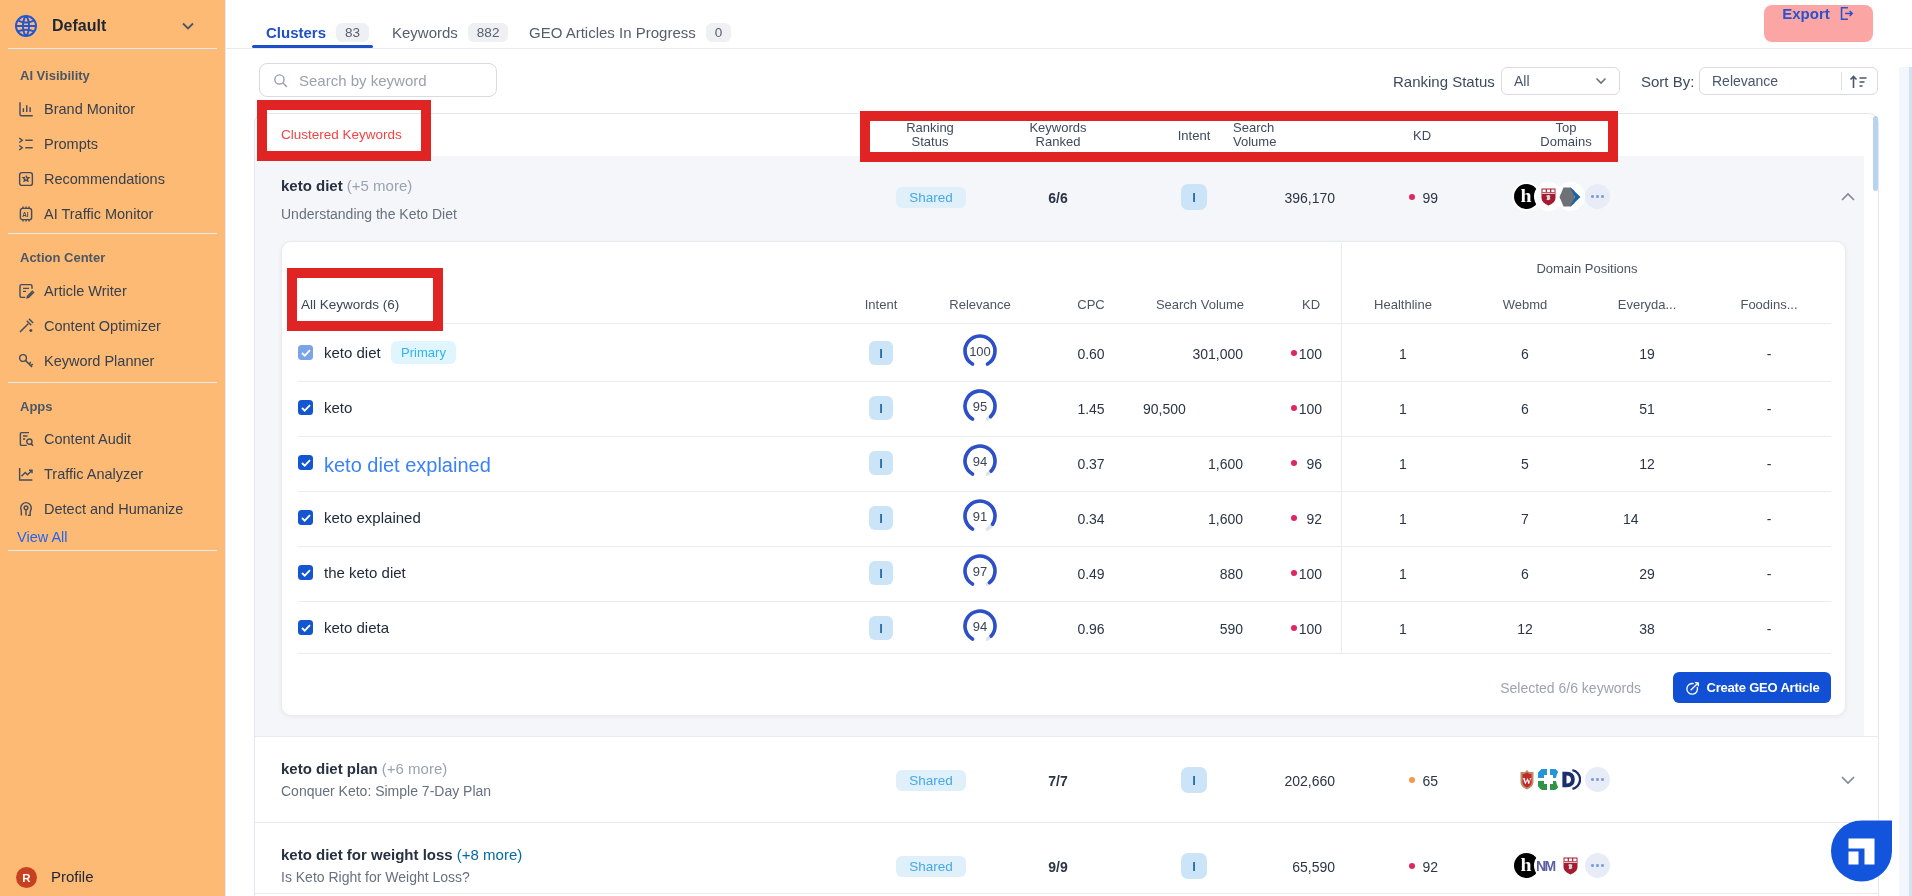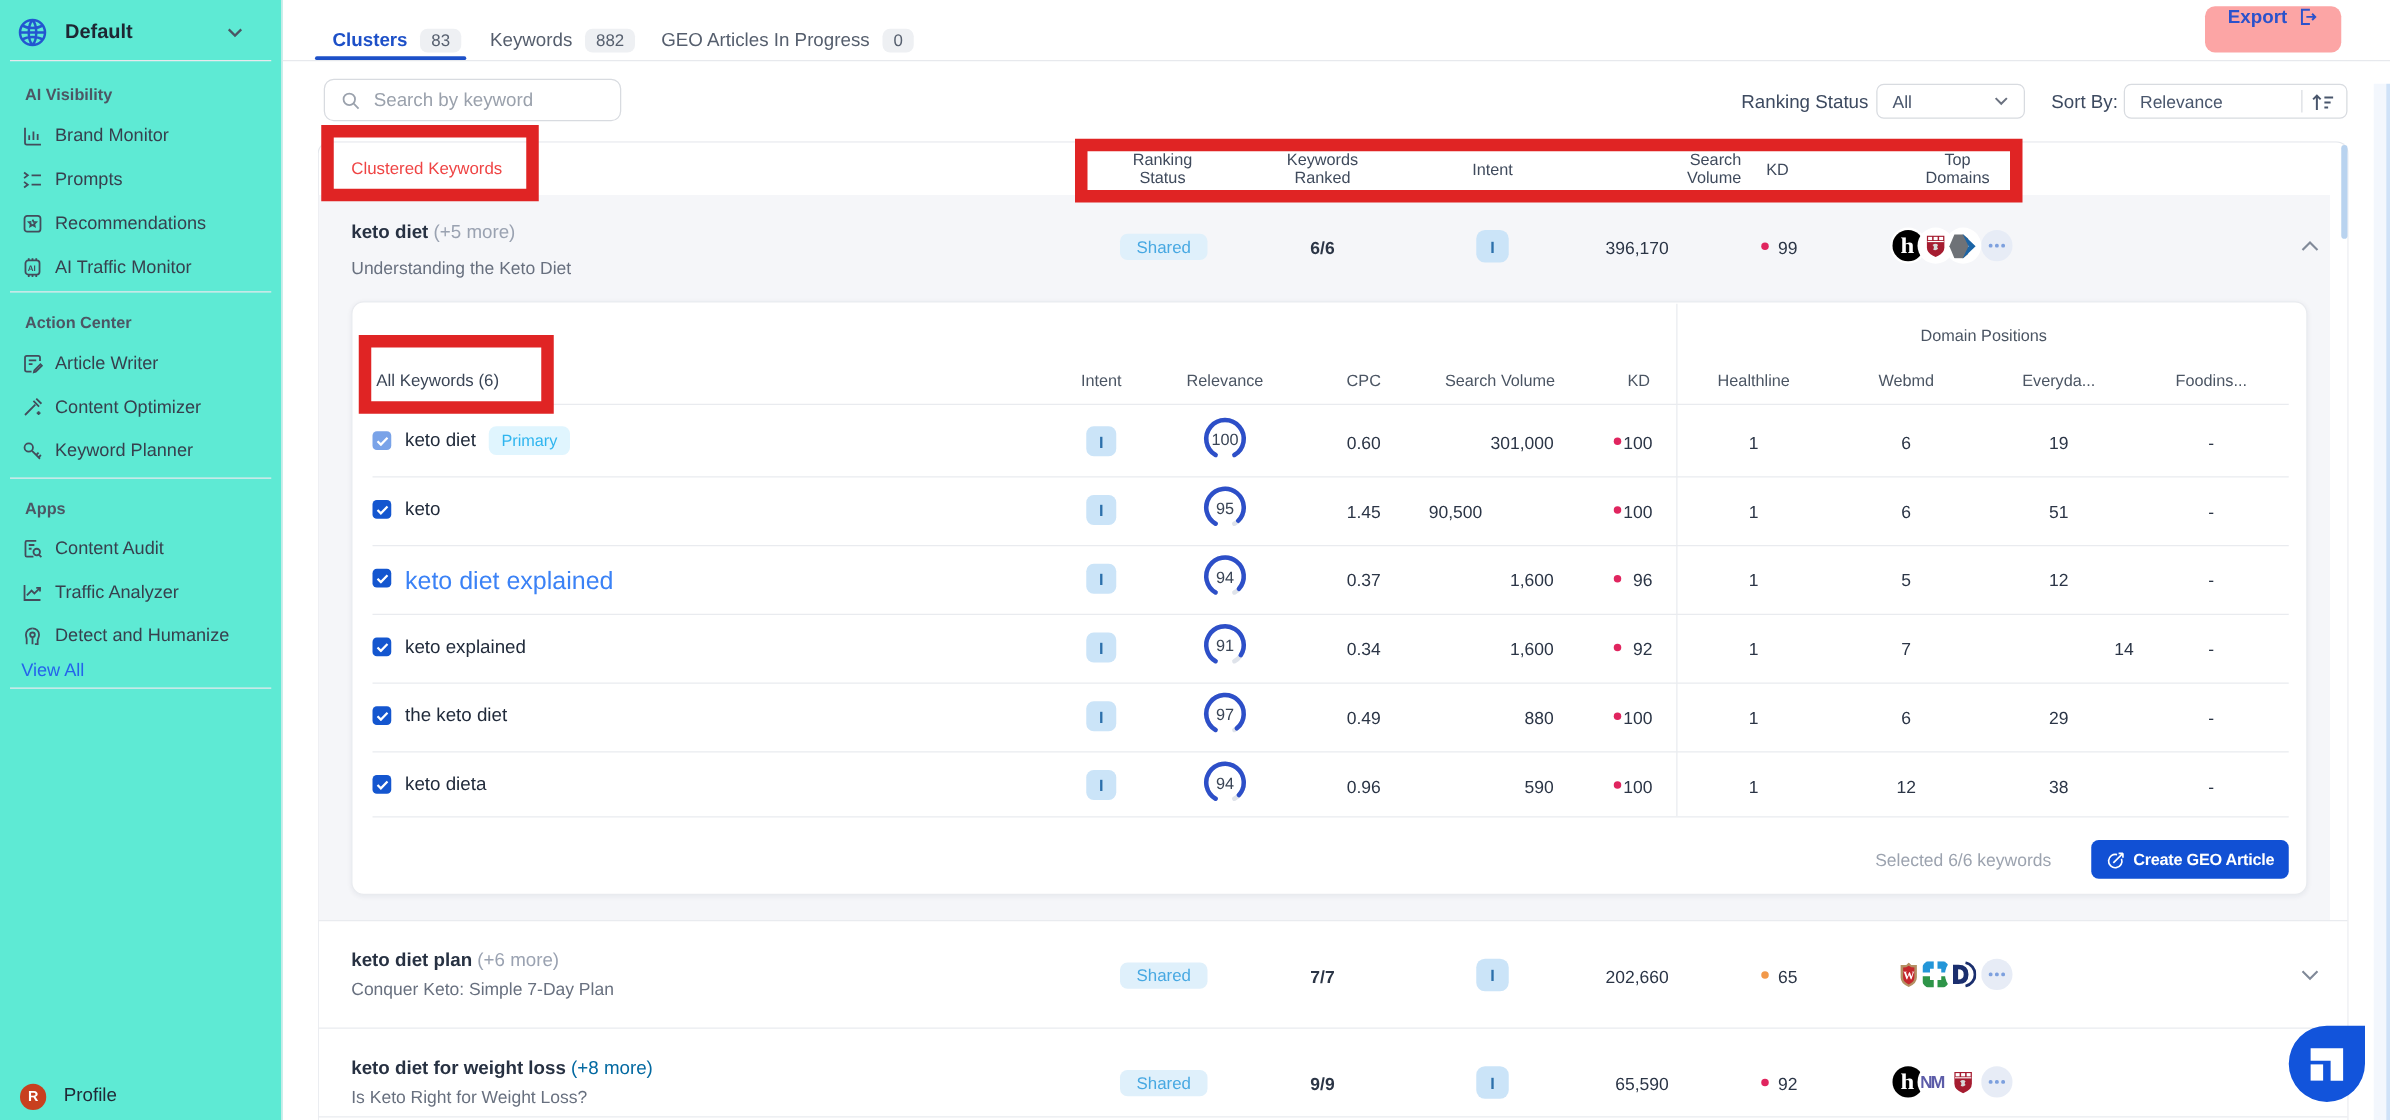--- a/index.html
+++ b/index.html
@@ -3,21 +3,21 @@
 <meta charset="utf-8">
 <style>
 * { margin:0; padding:0; box-sizing:border-box; }
 html,body { width:1912px; height:896px; overflow:hidden; background:#fff;
   font-family:"Liberation Sans", sans-serif; }
 .abs { position:absolute; }
 #page { position:relative; width:1912px; height:896px; }
 
 
 #sidebar { position:absolute; left:0; top:0; width:226px; height:896px;
-  background:#5eead4; border-right:1px solid #e8eaee;padding-left:12px; }
+  background:#fdba74; border-right:1px solid #e8eaee;padding-left:12px; }
 .sb-div { position:absolute; left:8px; width:209px; border-top:1px solid #e7e9ed; }
 .sb-label { position:absolute; left:20px; font-size:13px; font-weight:700; color:#4c5664; }
 .sb-item { position:absolute; left:17px; height:20px; display:flex; align-items:center; gap:9px;
   font-size:14.5px; color:#37404e; white-space:nowrap; }
 .sb-item svg { flex:0 0 auto; }
 
 
 .tab { position:absolute; top:20px; height:24px; display:flex; align-items:center; gap:10px;
   font-size:15px; color:#555e6d; }
 .tab .cnt { background:#eef0f3; color:#57606f; border-radius:6px; font-size:13.5px;
@@ -183,21 +183,21 @@
       </svg>
     </div>
 
     <div class="abs" style="left:254px;top:113px;width:1625px;height:790px;background:#fff;border:1px solid #e4e7ec;border-radius:10px 10px 0 0;border-bottom:none"></div>
     <div class="abs" style="left:281px;top:127px;font-size:13.5px;color:#ef4444">Clustered Keywords</div>
     <div class="abs" style="left:255px;top:156px;width:1609px;height:580px;background:#f5f6f9"></div>
 
     <div class="abs" style="left:850px;top:121px;width:160px;text-align:center;font-size:13px;line-height:14px;color:#3f4a5c">Ranking<br>Status</div>
     <div class="abs" style="left:978px;top:121px;width:160px;text-align:center;font-size:13px;line-height:14px;color:#3f4a5c">Keywords<br>Ranked</div>
     <div class="abs" style="left:1114px;top:128px;width:160px;text-align:center;font-size:13px;color:#3f4a5c">Intent</div>
-    <div class="abs" style="left:1233px;top:121px;width:160px;text-align:right;font-size:13px;line-height:14px;color:#3f4a5c">Search<br>Volume</div>
+    <div class="abs" style="left:1233px;top:121px;width:160px;text-align:left;font-size:13px;line-height:14px;color:#3f4a5c">Search<br>Volume</div>
     <div class="abs" style="left:1342px;top:128px;width:160px;text-align:center;font-size:13px;color:#3f4a5c">KD</div>
     <div class="abs" style="left:1486px;top:121px;width:160px;text-align:center;font-size:13px;line-height:14px;color:#3f4a5c">Top<br>Domains</div>
 
     <div class="abs" style="left:281px;top:177px;font-size:15px;font-weight:700;color:#273142">keto diet <span style="font-weight:400;color:#9aa2b1">(+5 more)</span></div>
     <div class="abs" style="left:281px;top:206px;font-size:14px;color:#68707f">Understanding the Keto Diet</div>
     <div class="badge-shared abs" style="left:896px;top:187px;width:70px;height:21px">Shared</div>
     <div class="num abs" style="left:1018px;top:190px;width:80px;text-align:center;font-weight:700">6/6</div>
     <div class="ibadge abs" style="left:1181px;top:184px;width:26px;height:26px">I</div>
     <div class="num abs" style="left:1235px;top:190px;width:100px;text-align:right">396,170</div>
     <div class="dot abs" style="left:1409px;top:194px;background:#e0255f"></div>
@@ -323,21 +323,21 @@
           <path d="M10.5 31 A15 15 0 1 1 25.5 31" stroke="#dfe3ea" stroke-width="3.6" stroke-linecap="round"></path>
           <path d="M10.5 31 A15 15 0 1 1 30.58 26.17" stroke="#2d4fc8" stroke-width="3.6" stroke-linecap="round"></path>
           <text x="18" y="23" text-anchor="middle" font-size="13" fill="#3a4556" font-family="Liberation Sans">91</text>
         </svg>
       <div class="num abs" style="left:769px;top:269px;width:80px;text-align:center">0.34</div>
       <div class="num abs" style="left:861px;top:269px;width:100px;text-align:right">1,600</div>
       <div class="dot abs" style="left:1009px;top:273px;background:#e0255f"></div>
       <div class="num abs" style="left:1000px;top:269px;width:40px;text-align:right">92</div>
       <div class="num abs" style="left:1061px;top:269px;width:120px;text-align:center">1</div>
       <div class="num abs" style="left:1183px;top:269px;width:120px;text-align:center">7</div>
-      <div class="num abs" style="left:1305px;top:269px;width:120px;text-align:right">14</div>
+      <div class="num abs" style="left:1341px;top:269px;width:120px;text-align:left">14</div>
       <div class="num abs" style="left:1427px;top:269px;width:120px;text-align:center">-</div>
       <div class="rowdiv" style="left:16px;top:304px;width:1533px"></div>
       <div class="abs" style="left:16px;top:323px;width:15px;height:15px;background:#1456cf;border-radius:3.5px;display:flex;align-items:center;justify-content:center">
           <svg width="10" height="8" viewBox="0 0 10 8" fill="none" stroke="#fff" stroke-width="1.8">
             <path d="M1 4 L3.7 6.7 L9 1.2"></path>
           </svg>
         </div>
       <div class="abs" style="left:42px;top:322px;font-size:15px;color:#212b3b">the keto diet</div>
       <div class="ibadge abs" style="left:587px;top:319px;width:24px;height:24px;border-radius:6px">I</div>
       <svg class="abs" style="left:680px;top:311px" width="36" height="36" viewBox="0 0 36 36" fill="none">

